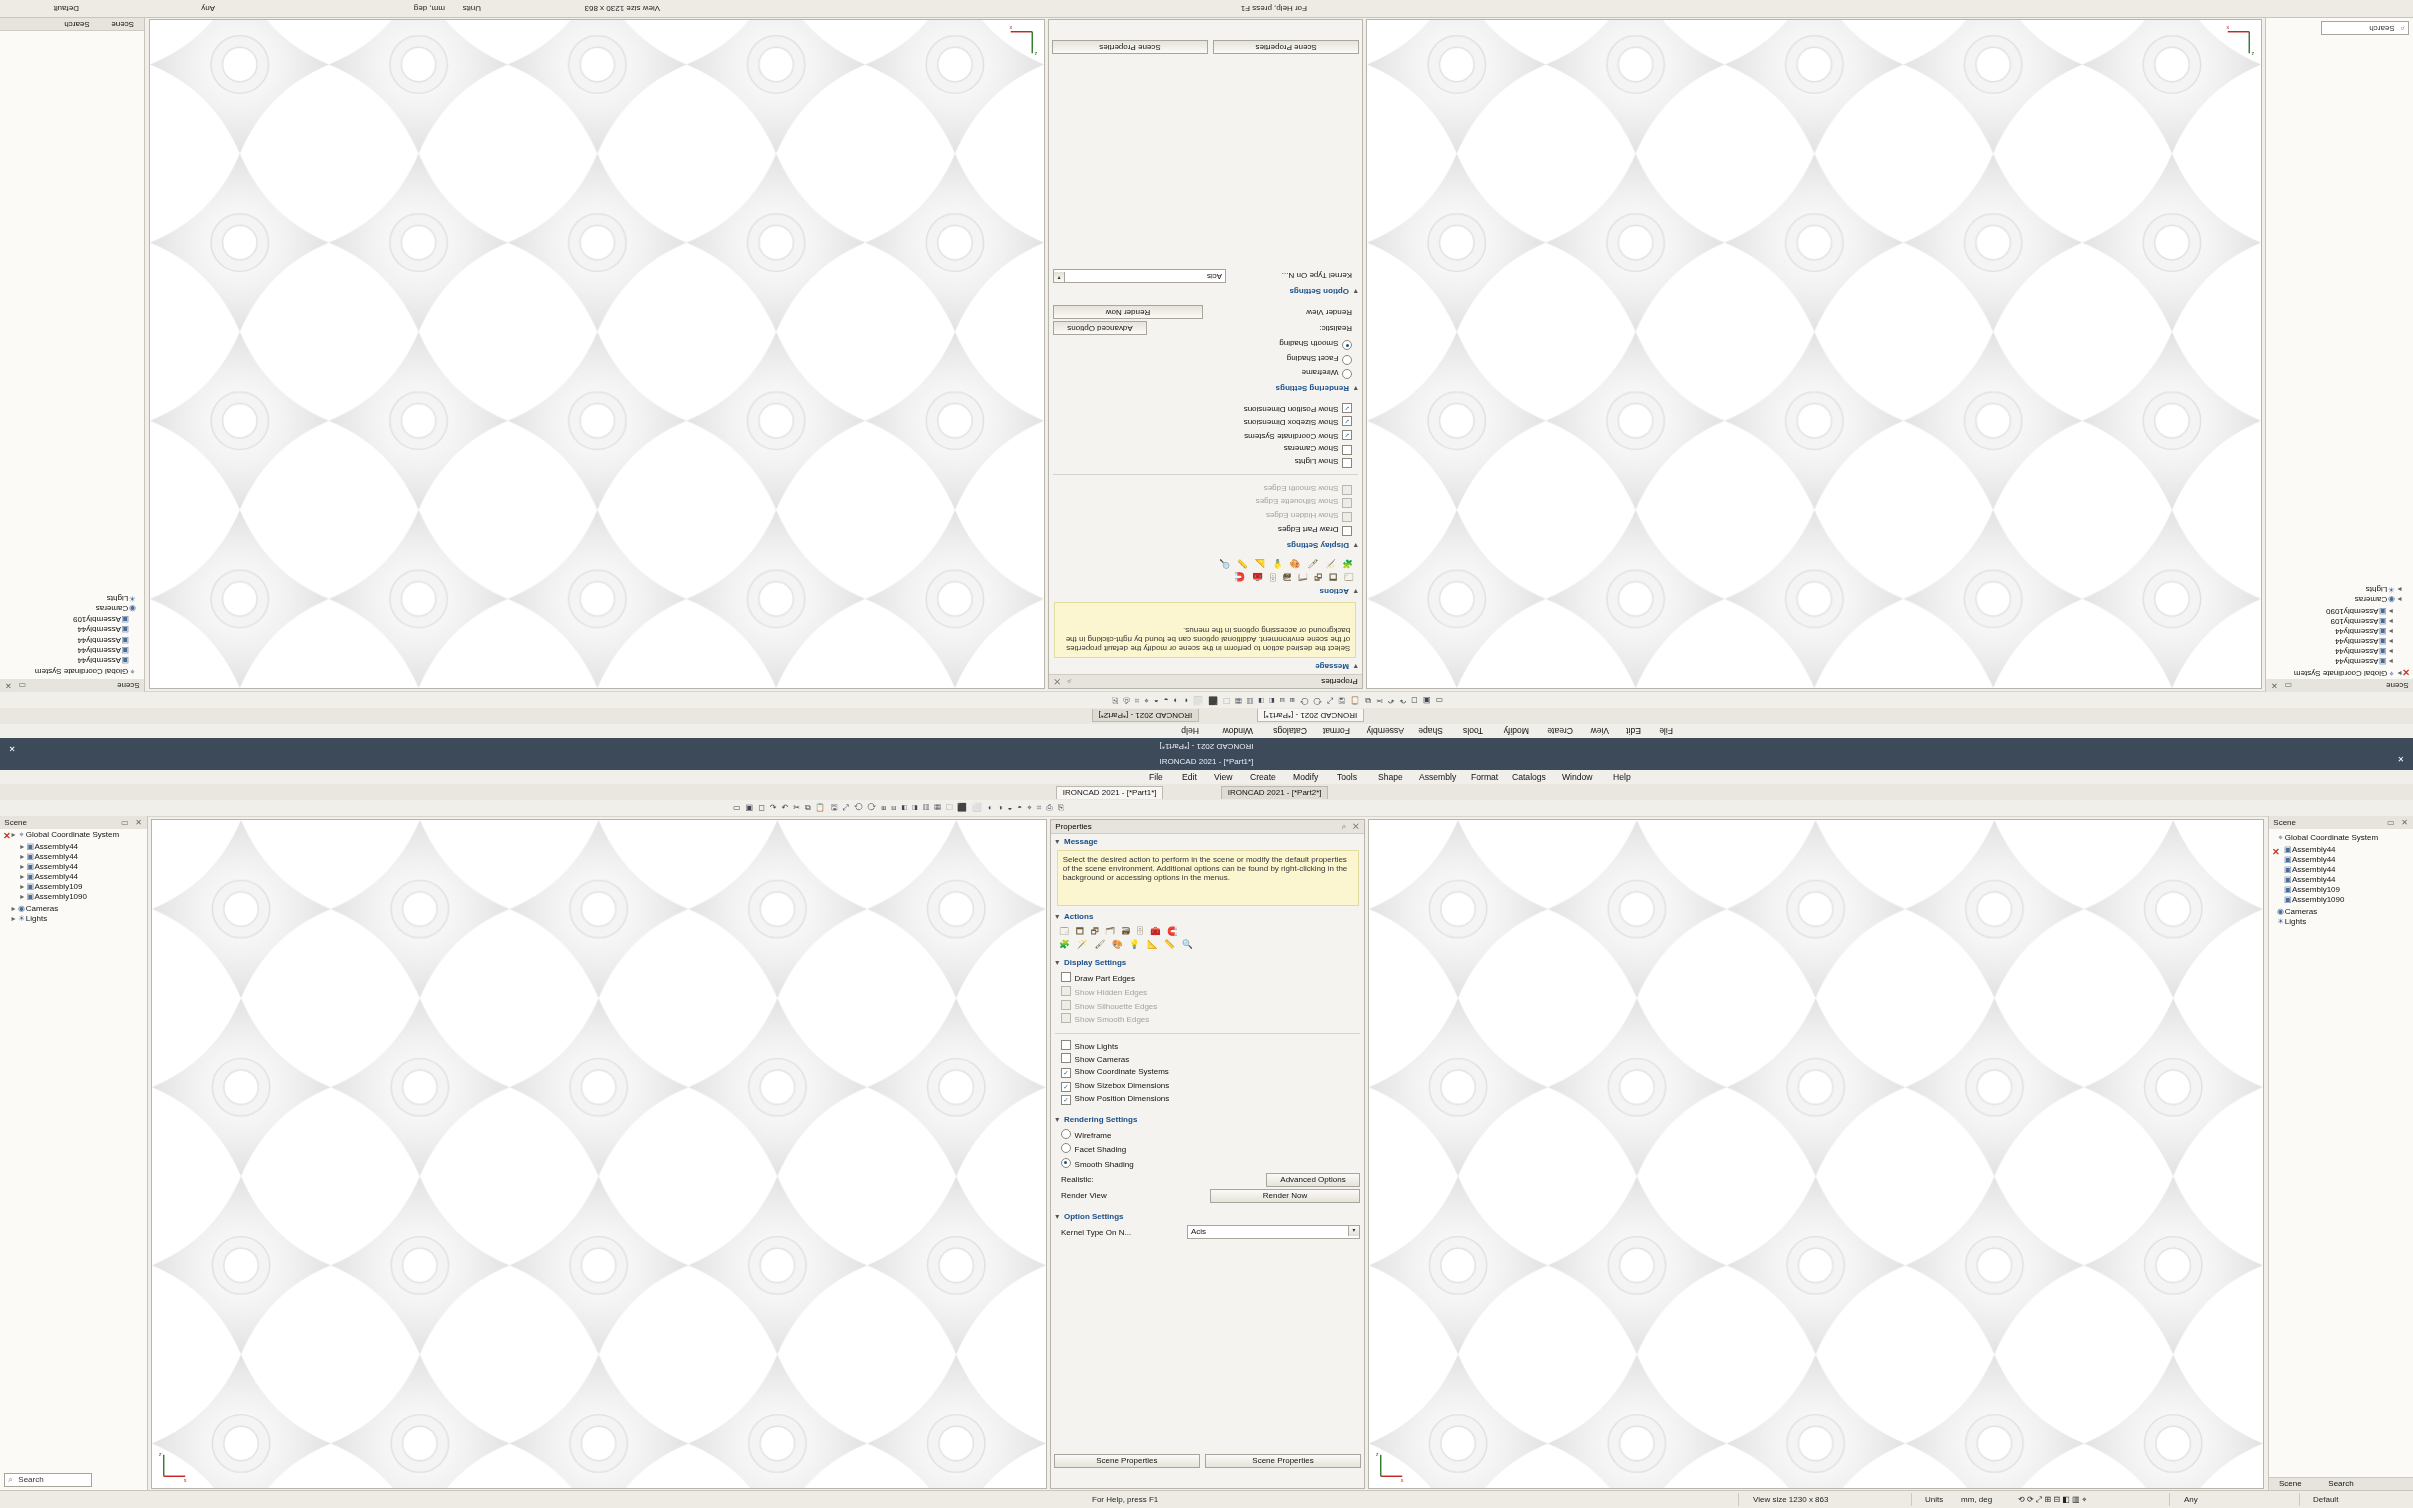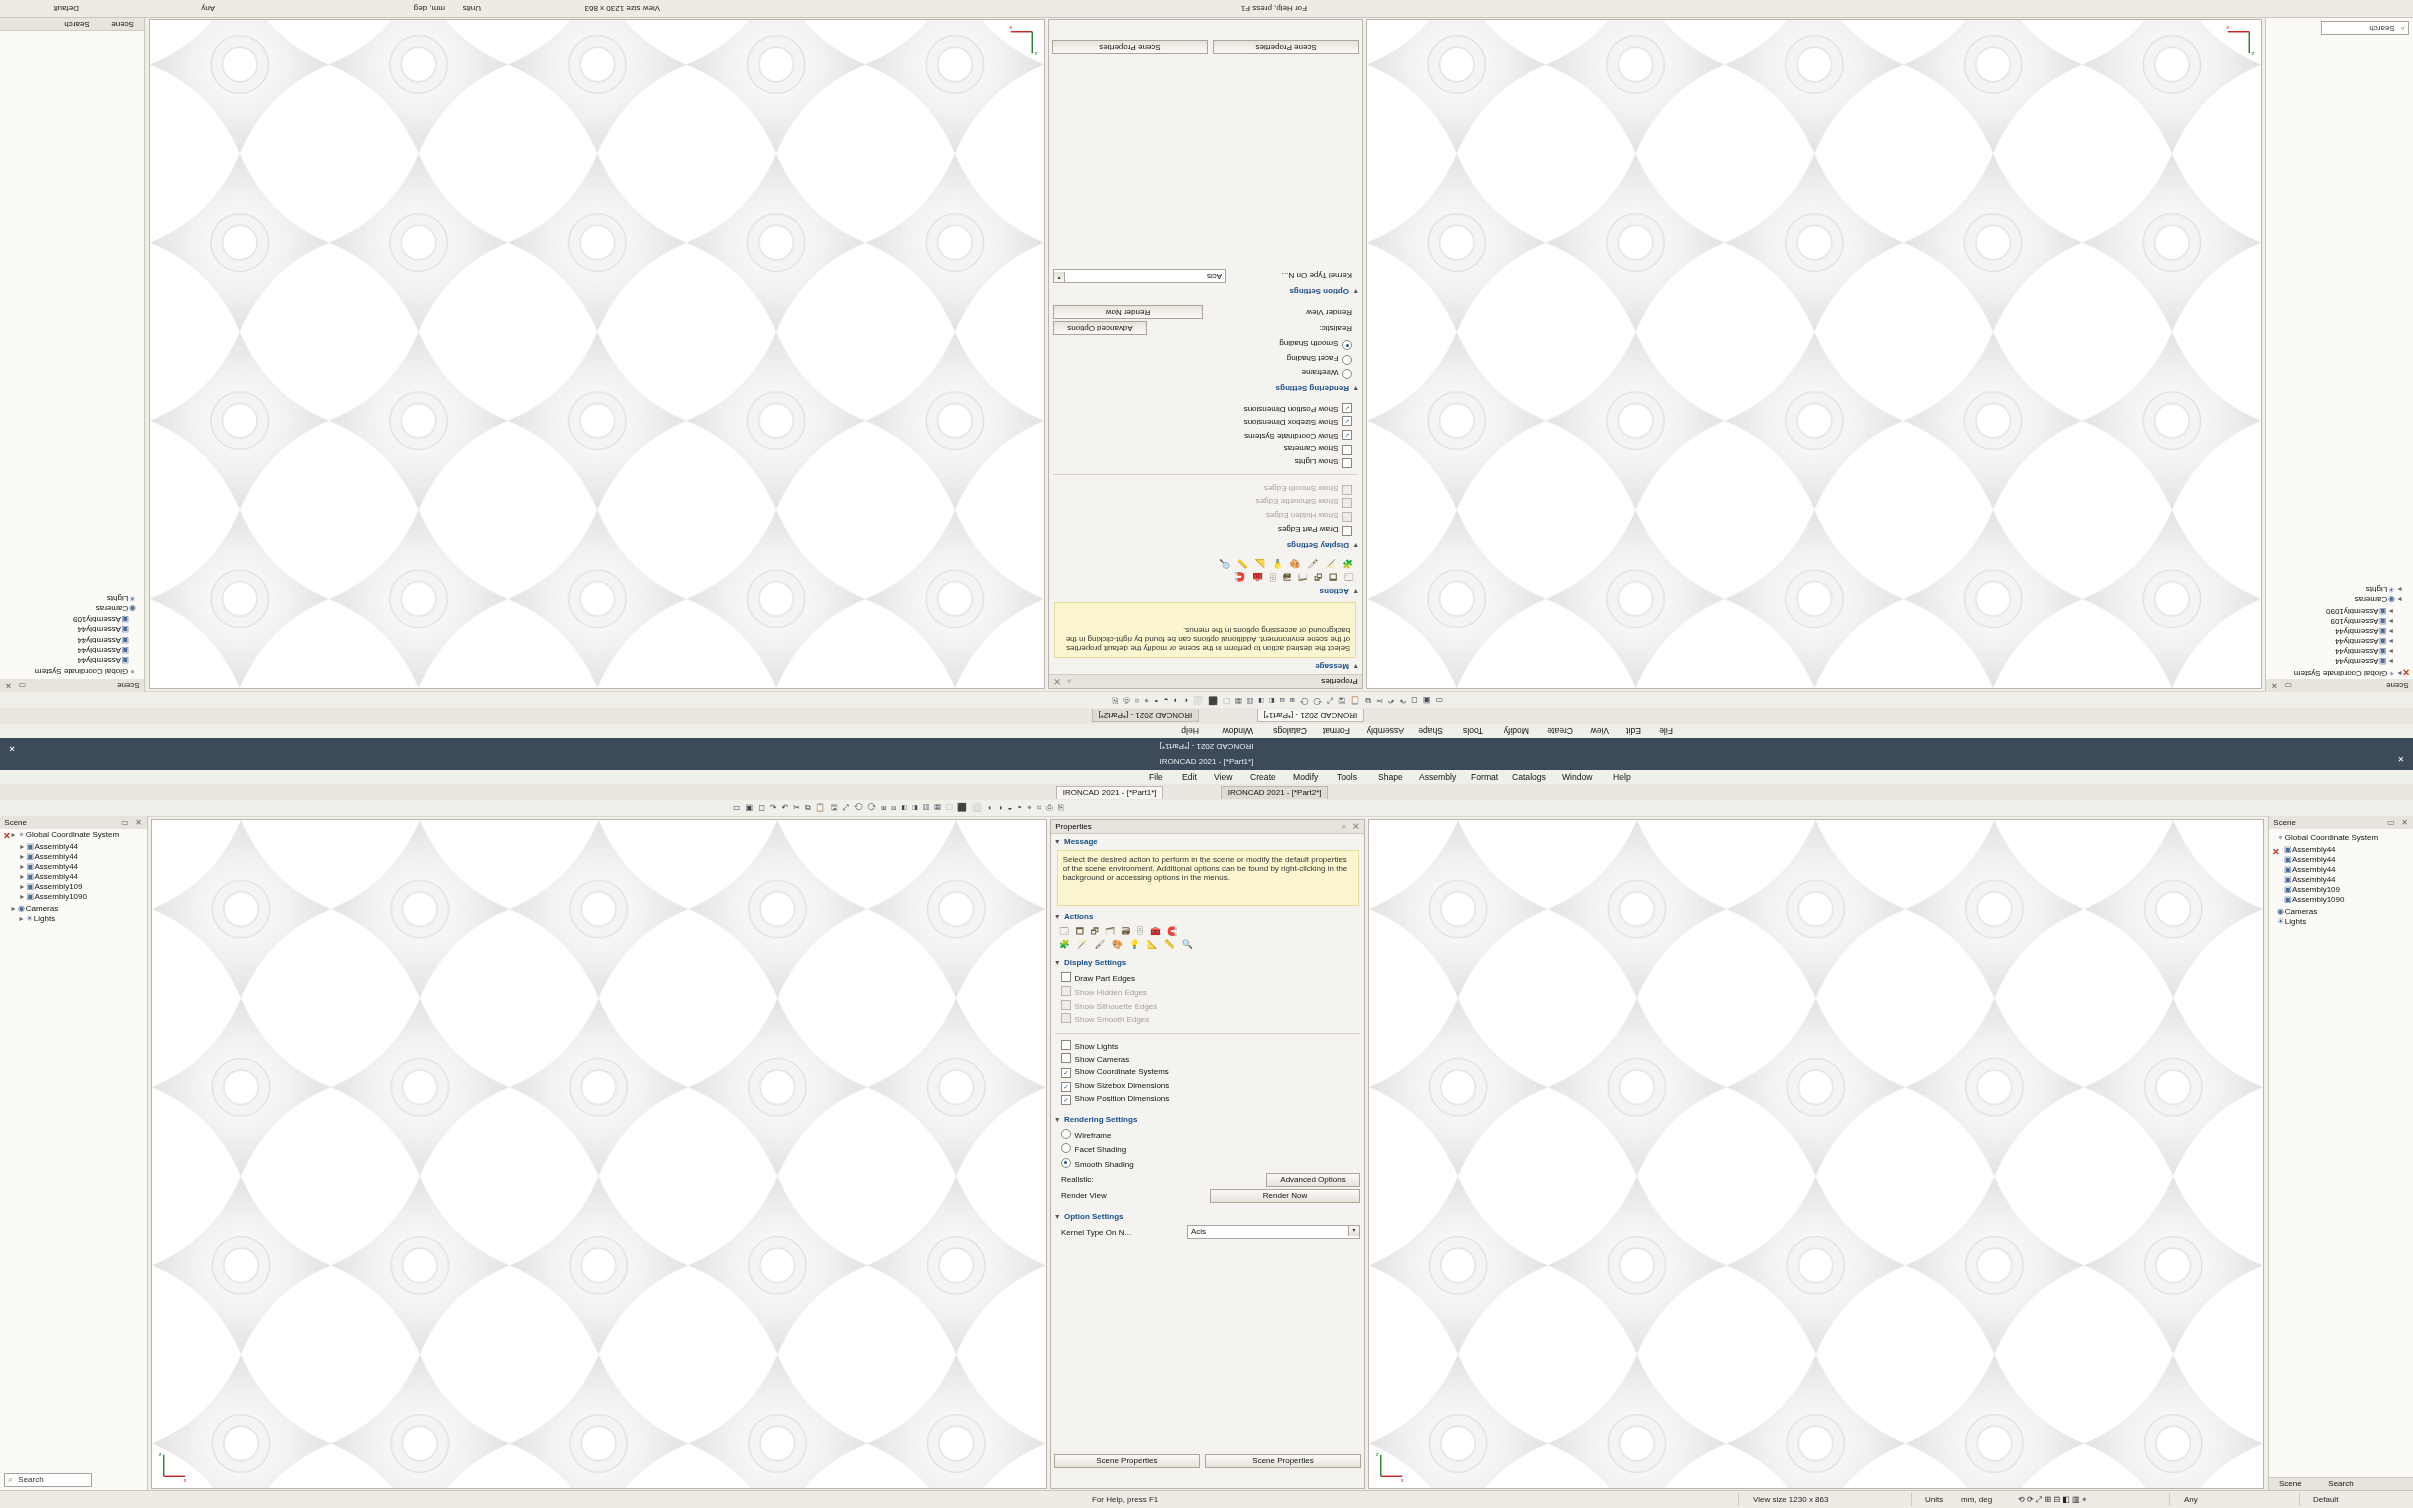--- a/index.html
+++ b/index.html
@@ -307,21 +307,21 @@
         <div class="treewrap">
           <div class="redx" style="left:2.9px;top:1.4px">✕</div>
           <div class="tnode" style="left:10px;top:1.4px"><span class="tw">▸</span><span class="ic">⌖</span><span>Global Coordinate System</span></div>
           <div class="tnode" style="left:18.7px;top:13px"><span class="tw">▸</span><span class="ic">▣</span><span>Assembly44</span></div>
           <div class="tnode" style="left:18.7px;top:23px"><span class="tw">▸</span><span class="ic">▣</span><span>Assembly44</span></div>
           <div class="tnode" style="left:18.7px;top:33px"><span class="tw">▸</span><span class="ic">▣</span><span>Assembly44</span></div>
           <div class="tnode" style="left:18.7px;top:43px"><span class="tw">▸</span><span class="ic">▣</span><span>Assembly44</span></div>
           <div class="tnode" style="left:18.7px;top:53px"><span class="tw">▸</span><span class="ic">▣</span><span>Assembly109</span></div>
           <div class="tnode" style="left:18.7px;top:63px"><span class="tw">▸</span><span class="ic">▣</span><span>Assembly1090</span></div>
           <div class="tnode" style="left:10px;top:75px"><span class="tw">▸</span><span class="ic">◉</span><span>Cameras</span></div>
-          <div class="tnode" style="left:18px;top:85px"><span class="tw">▸</span><span class="ic">☀</span><span>Lights</span></div>
+          <div class="tnode" style="left:10px;top:85px"><span class="tw">▸</span><span class="ic">☀</span><span>Lights</span></div>
         </div>
         <div class="searchbox" style="bottom:4.3px">
           <span class="mag">⌕</span>
           <span>Search</span>
         </div>
       </div>
 
       <div class="rightdock">
         <div class="pane-hdr">
           <div class="lbl">Scene</div>

